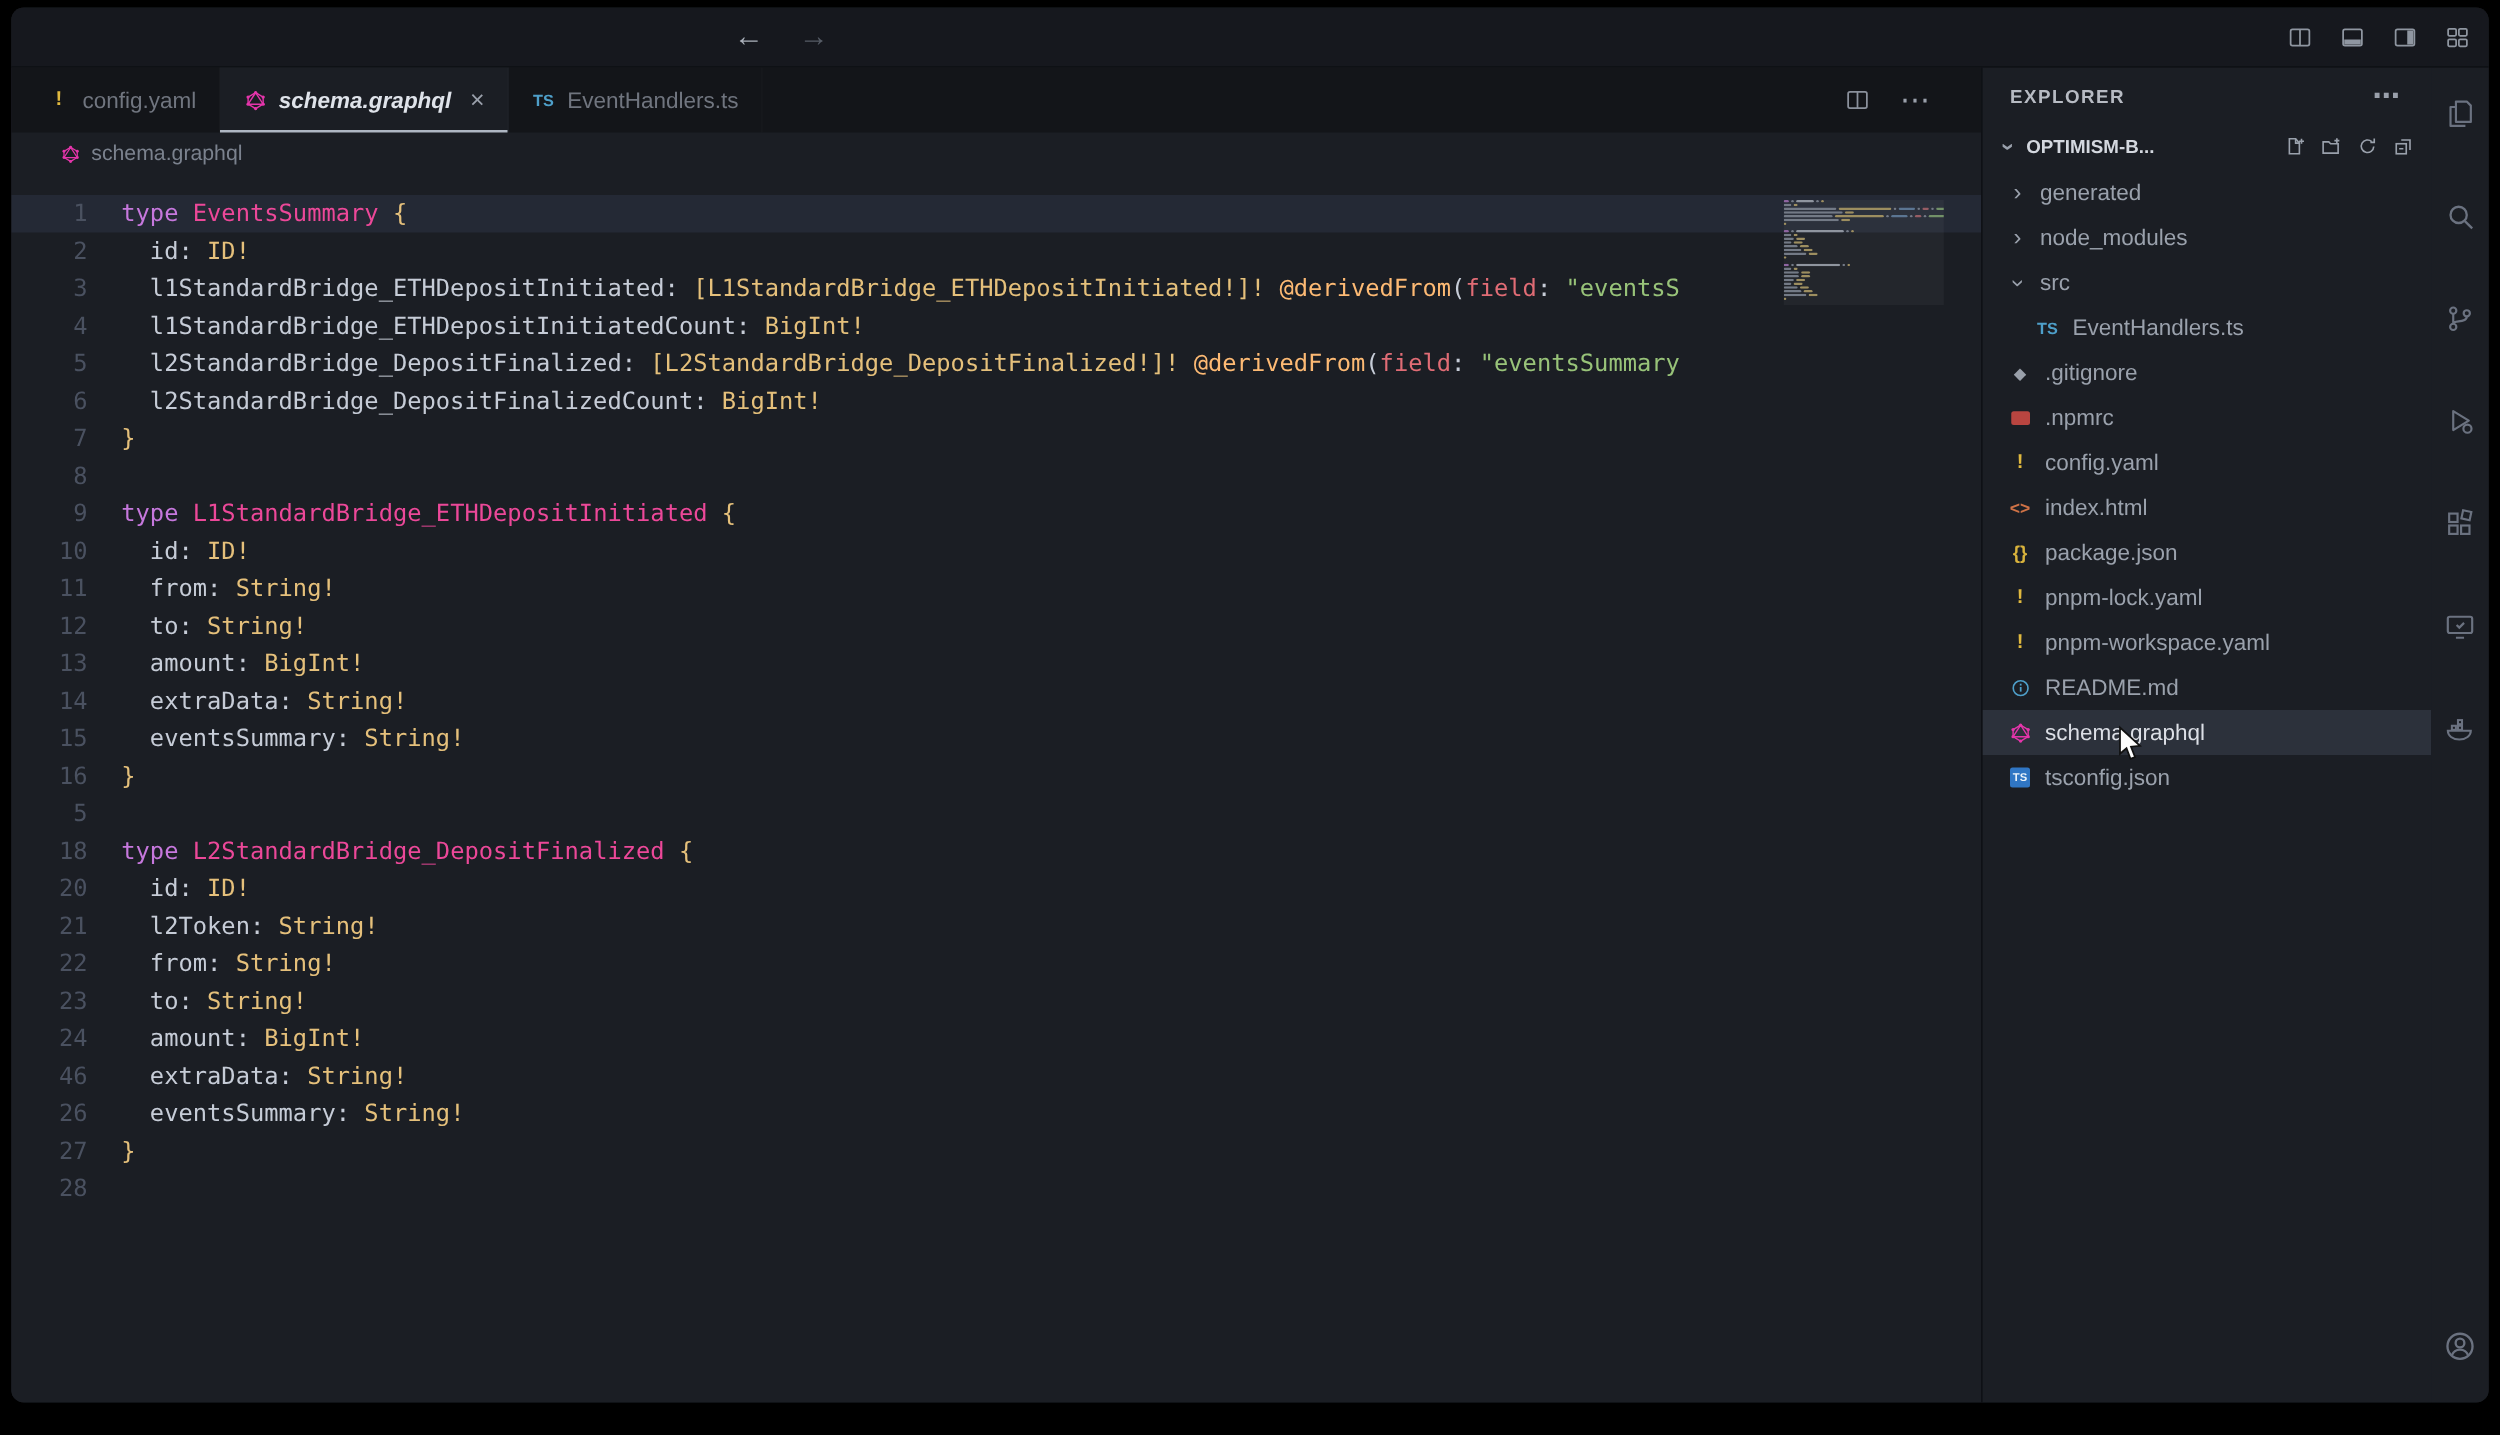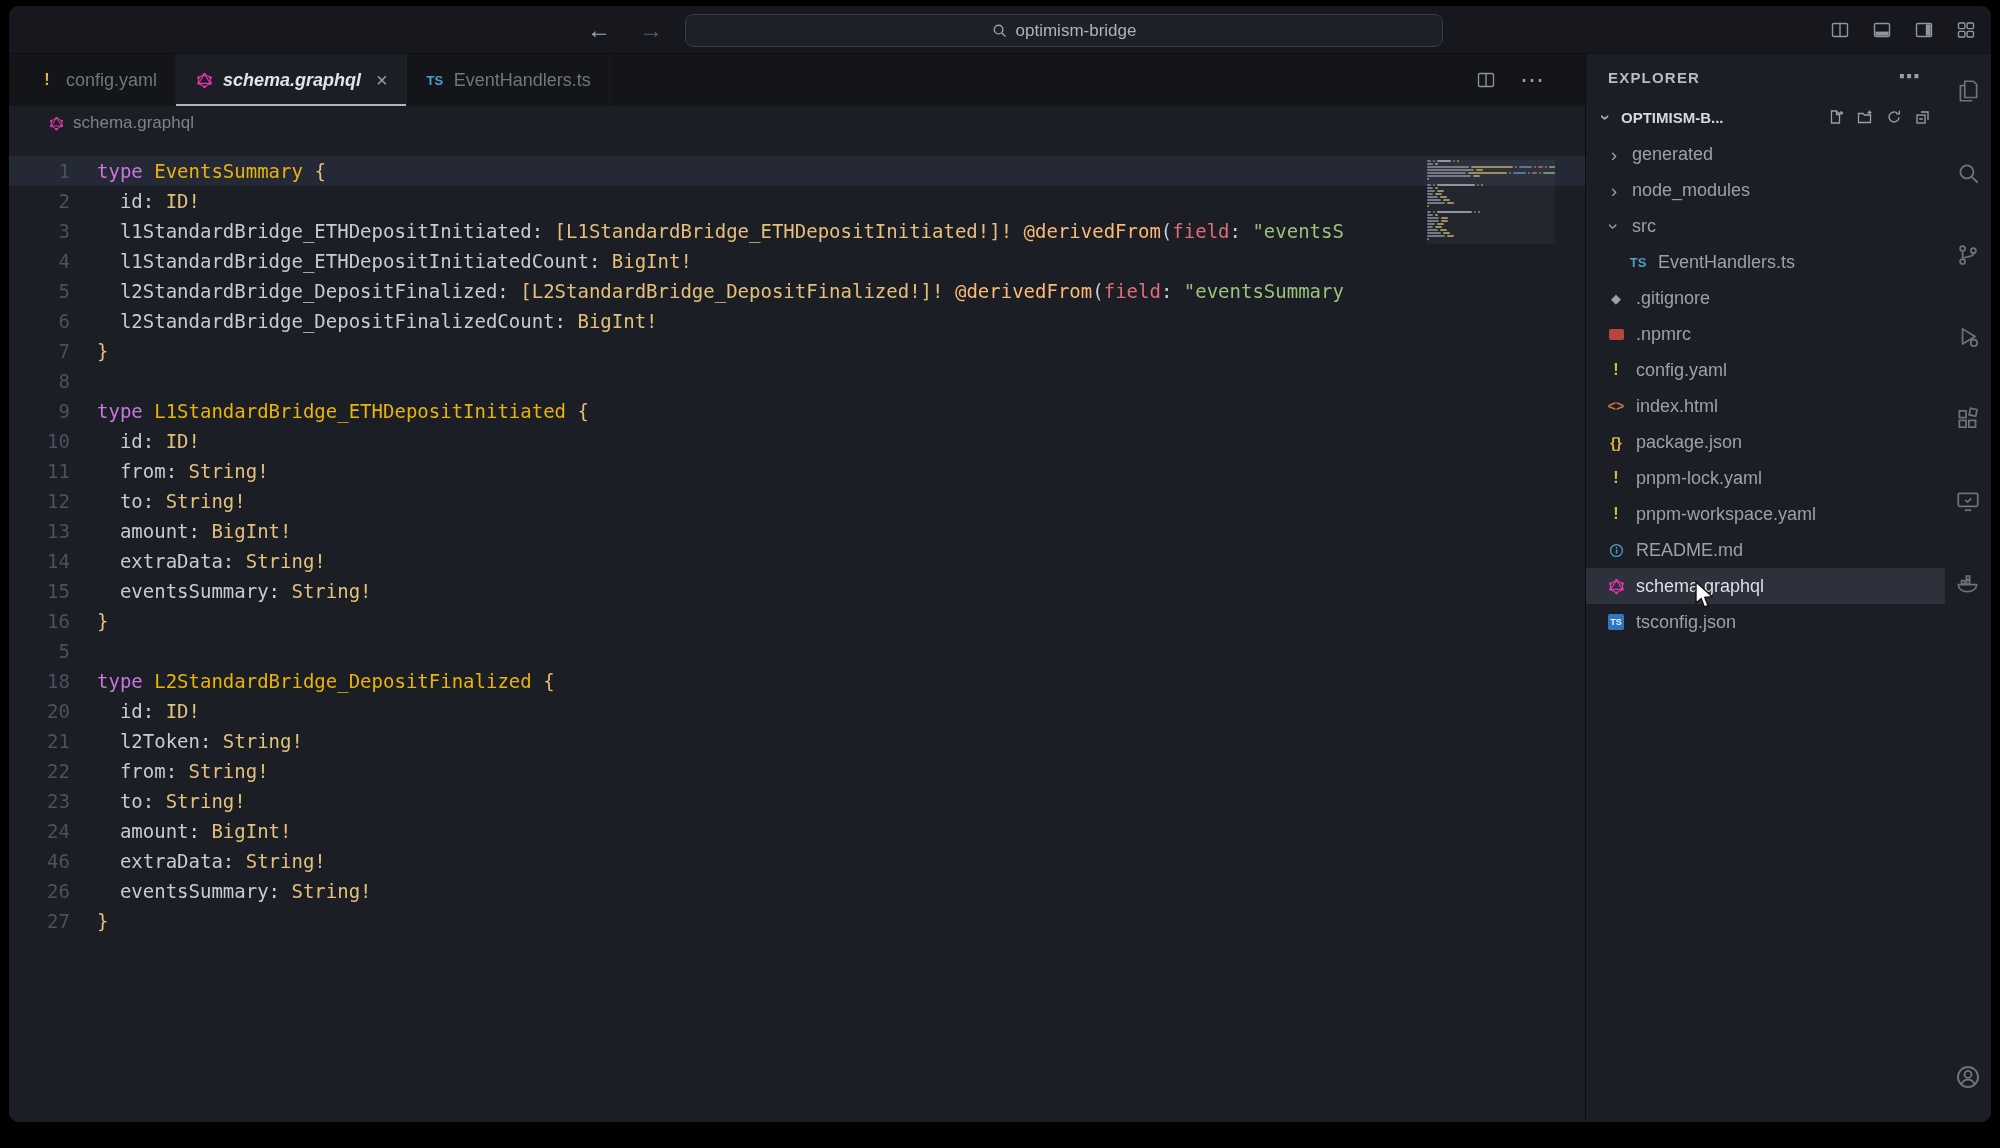--- a/index.html
+++ b/index.html
@@ -39,21 +39,21 @@
   .breadcrumb{height:34px;flex:0 0 auto;display:flex;align-items:center;gap:9px;padding-left:40px;
               color:#7b828e;font-size:17px}
 
   
   .code-area{flex:1;position:relative;overflow:hidden;font-family:"DejaVu Sans Mono",monospace;
              font-size:19px;padding-top:16px}
   .cl{display:flex;height:30px;line-height:30px;white-space:pre}
   .cl .gut{flex:0 0 88px;text-align:right;padding-right:27px;color:#4a5160}
   .cl .txt{flex:1;color:#c6ccd7;overflow:hidden}
   .cl.cur{background:#242935}
-  .tk-k{color:#c678dd}.tk-n{color:#eab308}.tk-b{color:#e5c07b}.tk-t{color:#e5c07b}
+  .tk-k{color:#c678dd}.tk-n{color:#ec4899}.tk-b{color:#e5c07b}.tk-t{color:#e5c07b}
   .tk-d{color:#fdba74}.tk-a{color:#e06c75}.tk-s{color:#98c379}.tk-p{color:#c6ccd7}
 
   .minimap{position:absolute;top:20px;right:30px;width:128px;overflow:hidden}
   .mm-row{height:2px;margin-bottom:1px;display:flex;gap:2px;overflow:hidden}
   .mm-seg{height:2px;border-radius:1px;flex:0 0 auto}
   .mm-k{background:#8a5f9e}.mm-p{background:#6e7582}.mm-t{background:#9a8a5a}.mm-d{background:#55708e}
   .mm-s{background:#6d8d62}.mm-b{background:#9a8a5a}.mm-n{background:#8b919c}.mm-a{background:#93575e}
   .mm-slider{position:absolute;top:-6px;left:-6px;right:-18px;height:110px;background:rgba(255,255,255,.04)}
 
   
@@ -89,31 +89,20 @@
 </style>
 </head>
 <body>
 
 <div class="frame">
 
   <div class="titlebar">
     <div class="nav">
       <span class="back">←</span>
       <span class="fwd">→</span>
-    </div>
-    <div class="searchbox">
-      <span>
-        <svg width="15" height="15" viewBox="0 0 16 16">
-            <g fill="none" stroke="#9aa0ab" stroke-width="1.5">
-              <circle cx="7" cy="7" r="4.6"></circle>
-              <path d="M10.6 10.6L14.4 14.4"></path>
-            </g>
-          </svg>
-      </span>
-      <span>optimism-bridge</span>
     </div>
     <div class="win-icons">
         <span class="wi">
           <svg width="20" height="20" viewBox="0 0 20 20">
             <g fill="none" stroke="#8f96a1" stroke-width="1.4">
               <rect x="2.5" y="3.5" width="15" height="13" rx="1.5"></rect>
               <path d="M10 3.5v13"></path>
             </g>
           </svg>
         </span>
@@ -238,20 +227,21 @@
             <div class="cl"><span class="gut">5</span><span class="txt"></span></div>
             <div class="cl"><span class="gut">18</span><span class="txt"><span class="tk-k">type</span><span class="tk-p"> </span><span class="tk-n">L2StandardBridge_DepositFinalized</span><span class="tk-p"> </span><span class="tk-b">{</span></span></div>
             <div class="cl"><span class="gut">20</span><span class="txt"><span class="tk-p">  id: </span><span class="tk-t">ID!</span></span></div>
             <div class="cl"><span class="gut">21</span><span class="txt"><span class="tk-p">  l2Token: </span><span class="tk-t">String!</span></span></div>
             <div class="cl"><span class="gut">22</span><span class="txt"><span class="tk-p">  from: </span><span class="tk-t">String!</span></span></div>
             <div class="cl"><span class="gut">23</span><span class="txt"><span class="tk-p">  to: </span><span class="tk-t">String!</span></span></div>
             <div class="cl"><span class="gut">24</span><span class="txt"><span class="tk-p">  amount: </span><span class="tk-t">BigInt!</span></span></div>
             <div class="cl"><span class="gut">46</span><span class="txt"><span class="tk-p">  extraData: </span><span class="tk-t">String!</span></span></div>
             <div class="cl"><span class="gut">26</span><span class="txt"><span class="tk-p">  eventsSummary: </span><span class="tk-t">String!</span></span></div>
             <div class="cl"><span class="gut">27</span><span class="txt"><span class="tk-b">}</span></span></div>
+            <div class="cl"><span class="gut">28</span><span class="txt"></span></div>
           </div>
         <div class="minimap">
           <div class="mm-slider"></div>
         <div class="mm-row">
               <span class="mm-seg mm-k" style="width: 4px;"></span>
               <span class="mm-seg mm-p" style="width: 2px;"></span>
               <span class="mm-seg mm-n" style="width: 14px;"></span>
               <span class="mm-seg mm-p" style="width: 2px;"></span>
               <span class="mm-seg mm-b" style="width: 2px;"></span>
             </div>

